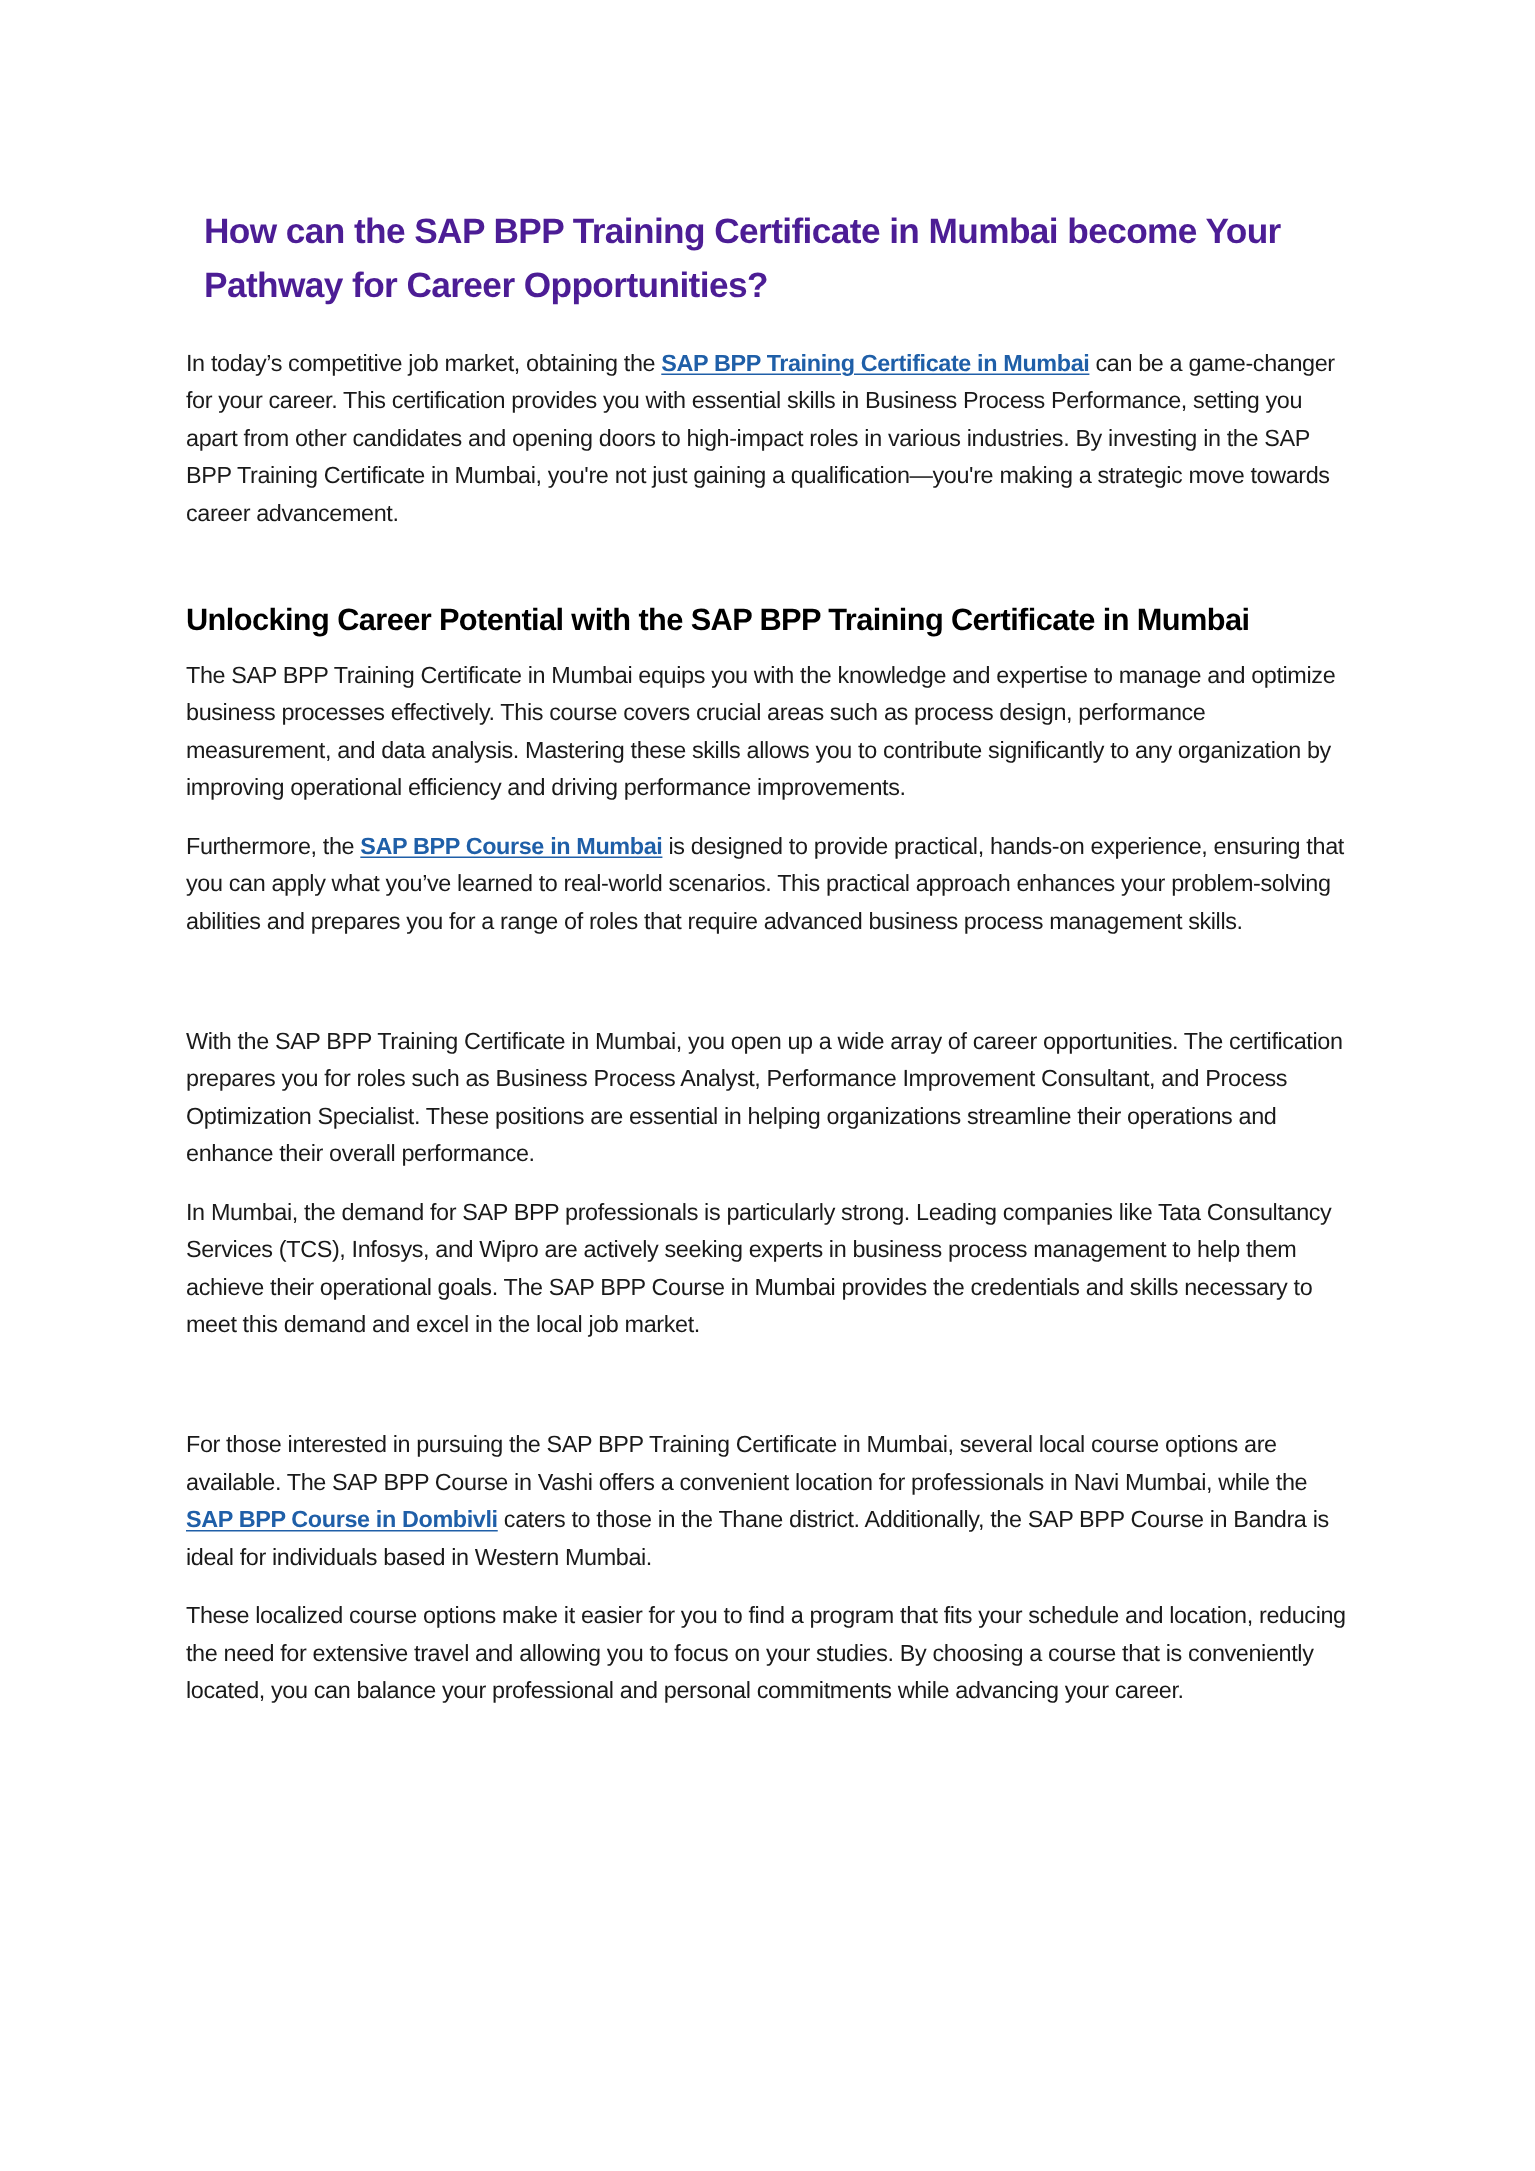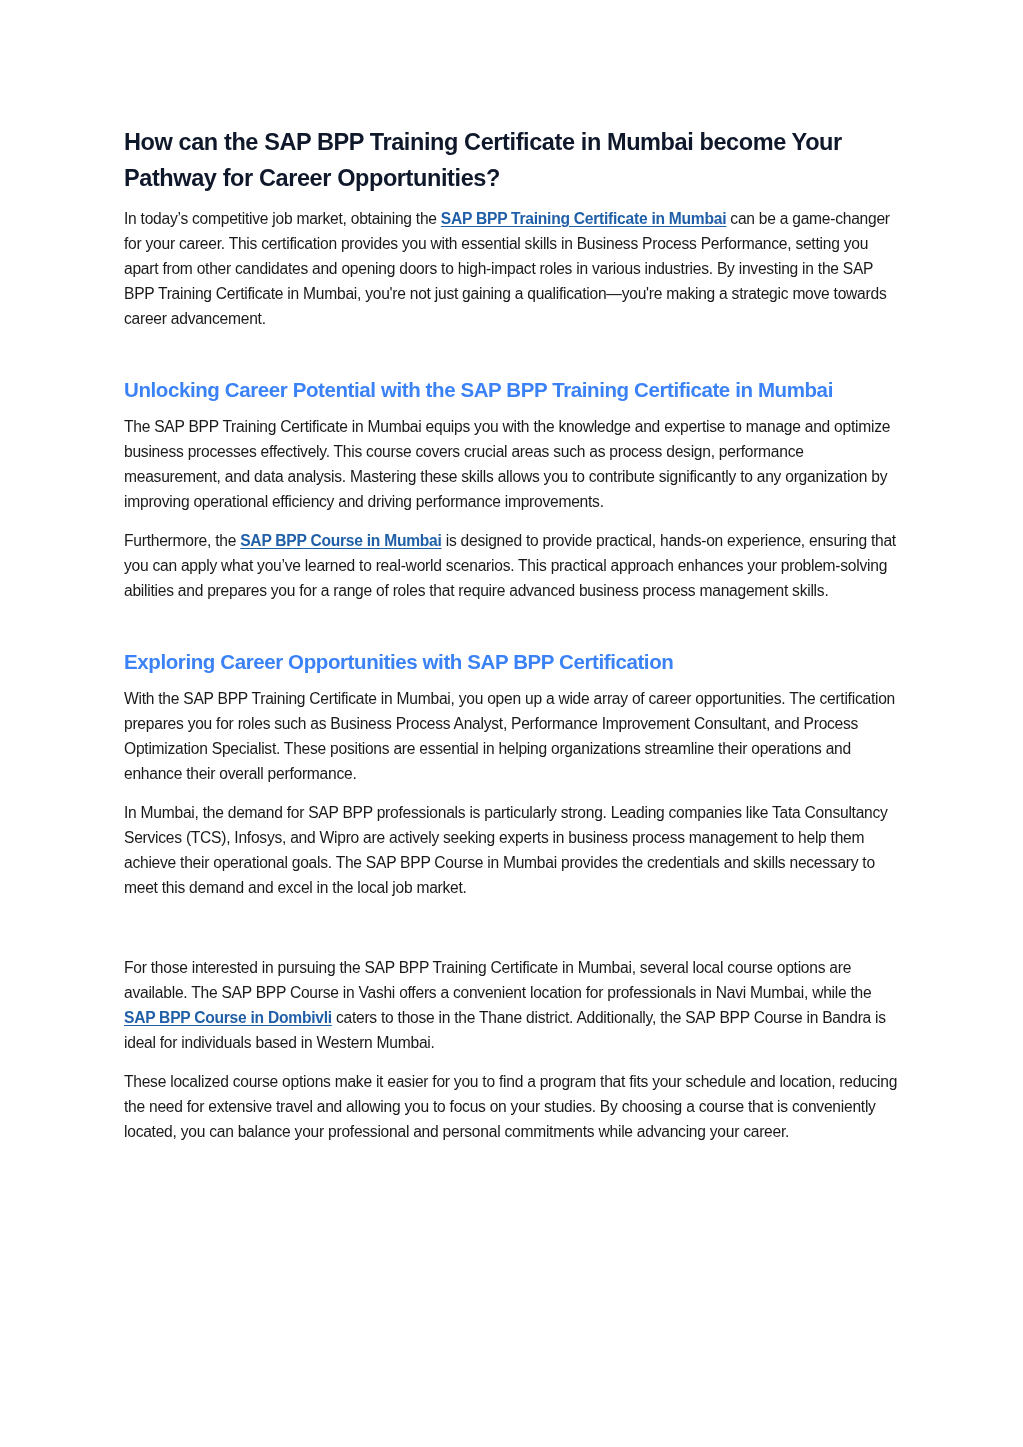--- a/index.html
+++ b/index.html
@@ -15,34 +15,34 @@
       font-family: "Liberation Sans", sans-serif;
       color: #1a1a1a;
     }
     .page {
       position: absolute;
       left: 124px;
       top: 124px;
       width: 775px;
     }
     h1.title {
-      margin: 0;
+      margin: 12px;
       font-size: 23.5px;
       line-height: 36px;
       font-weight: bold;
       letter-spacing: -0.4px;
-      color: #0f172a;
+      color: #4c1d95;
     }
     h2.section-heading {
       margin: 0;
       font-size: 20.5px;
       line-height: 28px;
       font-weight: bold;
       letter-spacing: -0.4px;
-      color: #3b82f6;
+      color: #000000;
     }
     p.para {
       margin: 0;
       font-size: 15.6px;
       line-height: 25px;
       letter-spacing: -0.25px;
       color: #1a1a1a;
     }
     a.link {
       color: #1f5fa8;
@@ -72,21 +72,20 @@
     <h2 class="section-heading">Unlocking Career Potential with the SAP BPP Training Certificate in Mumbai</h2>
     <div class="gap-after-heading"></div>
     <p class="para">The SAP BPP Training Certificate in Mumbai equips you with the knowledge and expertise to manage and optimize business processes effectively. This course covers crucial areas such as process design, performance measurement, and data analysis. Mastering these skills allows you to contribute significantly to any organization by improving operational efficiency and driving performance improvements.</p>
     <div class="gap-para"></div>
     <p class="para"><span>Furthermore, the </span><a class="link" href="#">SAP BPP Course in Mumbai</a><span> is designed to provide practical, hands-on experience, ensuring that you can apply what you’ve learned to real-world scenarios. This practical approach enhances your problem-solving abilities and prepares you for a range of roles that require advanced business process management skills.</span></p>
   </section>
 
   <div class="gap-section"></div>
 
   <section>
-    <h2 class="section-heading">Exploring Career Opportunities with SAP BPP Certification</h2>
     <div class="gap-after-heading"></div>
     <p class="para">With the SAP BPP Training Certificate in Mumbai, you open up a wide array of career opportunities. The certification prepares you for roles such as Business Process Analyst, Performance Improvement Consultant, and Process Optimization Specialist. These positions are essential in helping organizations streamline their operations and enhance their overall performance.</p>
     <div class="gap-para"></div>
     <p class="para">In Mumbai, the demand for SAP BPP professionals is particularly strong. Leading companies like Tata Consultancy Services (TCS), Infosys, and Wipro are actively seeking experts in business process management to help them achieve their operational goals. The SAP BPP Course in Mumbai provides the credentials and skills necessary to meet this demand and excel in the local job market.</p>
   </section>
 
   <div class="gap-section"></div>
 
   <section>
     <div class="gap-after-heading"></div>

